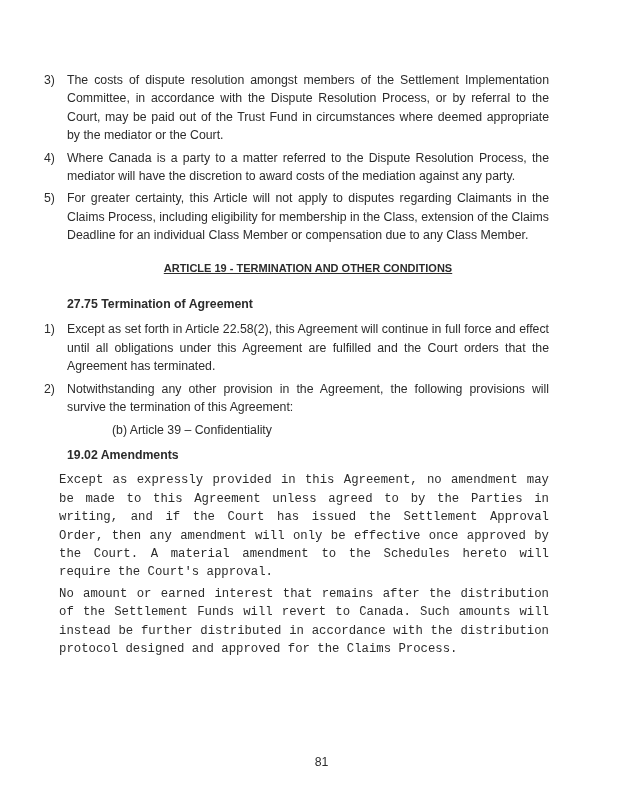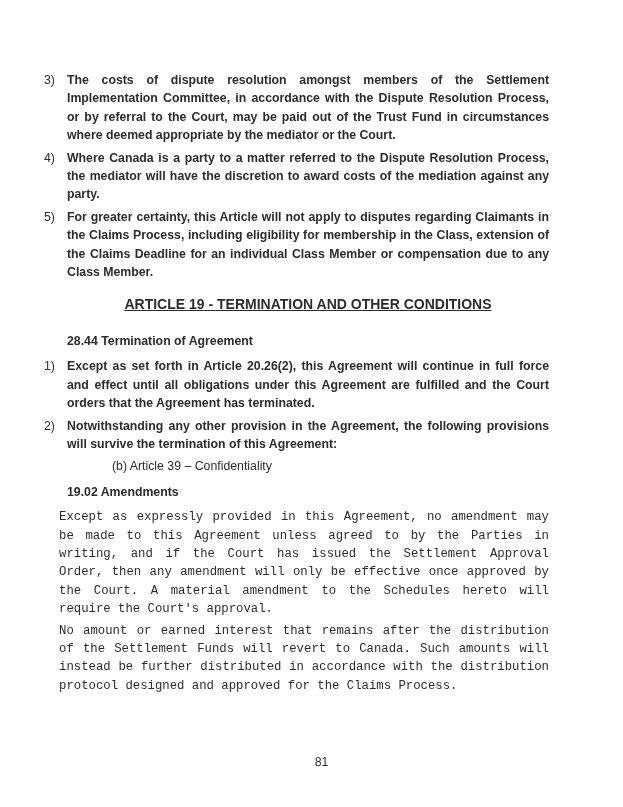--- a/index.html
+++ b/index.html
@@ -29,24 +29,23 @@
     margin: 0 0 4px 0;
   }
   .marker {
     flex: 0 0 23px;
     width: 23px;
   }
   .item-text {
     flex: 1;
     margin: 0;
     text-align: justify;
-    font-weight: bold;
   }
   .article-heading {
-    font-size: 14px;
+    font-size: 11px;
     font-weight: bold;
     text-decoration: underline;
     text-align: center;
     margin: 14px 0 18px 23px;
   }
   .section-heading {
     font-size: 12.3px;
     font-weight: bold;
     margin: 7px 0 7px 23px;
   }
@@ -82,25 +81,25 @@
       <p class="item-text">Where Canada is a party to a matter referred to the Dispute Resolution Process, the mediator will have the discretion to award costs of the mediation against any party.</p>
     </div>
 
     <div class="list-item">
       <span class="marker">5)</span>
       <p class="item-text">For greater certainty, this Article will not apply to disputes regarding Claimants in the Claims Process, including eligibility for membership in the Class, extension of the Claims Deadline for an individual Class Member or compensation due to any Class Member.</p>
     </div>
 
     <h1 class="article-heading">ARTICLE 19 - TERMINATION AND OTHER CONDITIONS</h1>
 
-    <h2 class="section-heading">28.44 Termination of Agreement</h2>
+    <h2 class="section-heading">27.75 Termination of Agreement</h2>
 
     <div class="list-item">
       <span class="marker">1)</span>
-      <p class="item-text">Except as set forth in Article 20.26(2), this Agreement will continue in full force and effect until all obligations under this Agreement are fulfilled and the Court orders that the Agreement has terminated.</p>
+      <p class="item-text">Except as set forth in Article 22.58(2), this Agreement will continue in full force and effect until all obligations under this Agreement are fulfilled and the Court orders that the Agreement has terminated.</p>
     </div>
 
     <div class="list-item">
       <span class="marker">2)</span>
       <p class="item-text">Notwithstanding any other provision in the Agreement, the following provisions will survive the termination of this Agreement:</p>
     </div>
 
     <p class="sub-item">(b) Article 39 – Confidentiality</p>
 
     <h2 class="section-heading">19.02 Amendments</h2>

